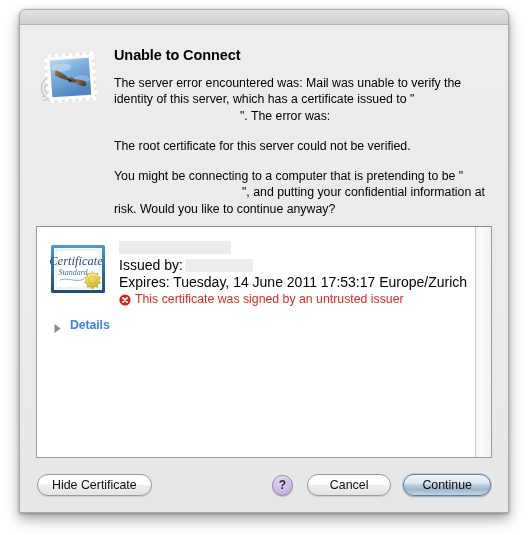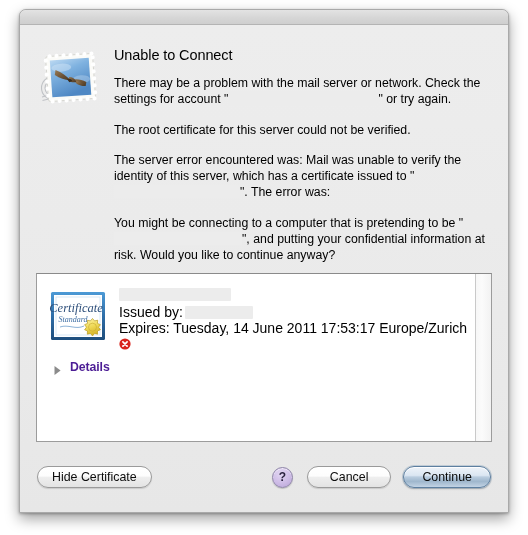--- a/index.html
+++ b/index.html
@@ -73,21 +73,21 @@
   }
 
   .msg-col {
     flex: 1 1 auto;
     min-width: 0;
     padding-top: 2px;
   }
 
   .alert-title {
     font-size: 14.5px;
-    font-weight: normal;
+    font-weight: bold;
     color: #000000;
     letter-spacing: -0.1px;
     margin: 0 0 11px 0;
     line-height: 17px;
   }
 
   .para {
     font-size: 12.3px;
     line-height: 16.3px;
     color: #000000;
@@ -209,38 +209,38 @@
     width: 11px;
     height: 11px;
     margin-right: 7px;
     position: relative;
     top: 0.5px;
   }
 
   .details-label {
     font-size: 12.3px;
     font-weight: bold;
-    color: #4c1d95;
+    color: #3b82f6;
     letter-spacing: -0.1px;
   }
 
   
   .scroll-gutter {
     flex: 0 0 15px;
     width: 15px;
     background: linear-gradient(to right, #f7f7f7 0%, #fbfbfb 40%, #f2f2f2 100%);
     border-left: 1px solid #c9c9c9;
   }
 
   
   .button-bar {
     flex: 0 0 auto;
     height: 54px;
     position: relative;
-    padding: 8px 17px;
+    padding: 0 17px;
     display: flex;
     align-items: center;
   }
 
   .btn {
     font-family: "Liberation Sans", sans-serif;
     font-size: 12.4px;
     color: #0d0d0d;
     height: 22px;
     line-height: 20px;
@@ -371,25 +371,24 @@
                 <path d="M40 34 C 44 35, 47 37, 49 40 C 46 40, 43 39, 40 37 Z"></path>
               </g>
               <path d="M31 32 C 33 31, 35 32, 36 34 L 33 35 Z" fill="#3c2d1d"></path>
             </g>
           </svg>
         </div>
 
         <div class="msg-col">
           <div class="alert-title">Unable to Connect</div>
 
-          <p class="para"><span>There may be a problem with the mail server or network. Check the settings for account "</span><span class="redact r-account"></span><span>" or try again.</span></p>
+
+          <p class="para"><span>The server error encountered was: Mail was unable to verify the identity of this server, which has a certificate issued to "</span><span class="redact r-server"></span><span>". The error was:</span></p>
 
           <p class="para">The root certificate for this server could not be verified.</p>
-
-          <p class="para"><span>The server error encountered was: Mail was unable to verify the identity of this server, which has a certificate issued to "</span><span class="redact r-server"></span><span>". The error was:</span></p>
 
           <p class="para"><span>You might be connecting to a computer that is pretending to be "</span><span class="redact r-pretend"></span><span>", and putting your confidential information at risk. Would you like to continue anyway?</span></p>
         </div>
       </div>
 
       <div class="cert-panel-wrap">
         <div class="cert-panel">
 
           <div class="cert-content">
             <div class="cert-row">
@@ -435,20 +434,21 @@
 
                 <div class="cert-line">Expires: Tuesday, 14 June 2011 17:53:17 Europe/Zurich</div>
 
                 <div class="cert-error">
                   <span class="err-icon">
                     <svg viewBox="0 0 12 12" width="12" height="12">
                       <circle cx="6" cy="6" r="5.6" fill="#d8231c"></circle>
                       <path d="M3.9 3.9 L8.1 8.1 M8.1 3.9 L3.9 8.1" stroke="#ffffff" stroke-width="1.7" stroke-linecap="round"></path>
                     </svg>
                   </span>
+                  <span>This certificate was signed by an untrusted issuer</span>
                 </div>
               </div>
             </div>
 
             <div class="details-row">
               <span class="disclosure">
                 <svg viewBox="0 0 11 11" width="11" height="11">
                   <path d="M2.5 1 L8.6 5.5 L2.5 10 Z" fill="#8b8b8b"></path>
                 </svg>
               </span>

